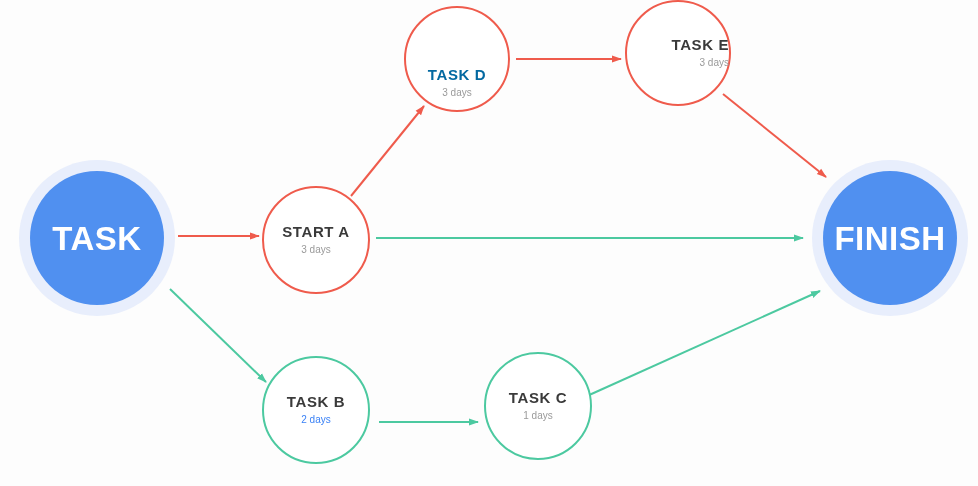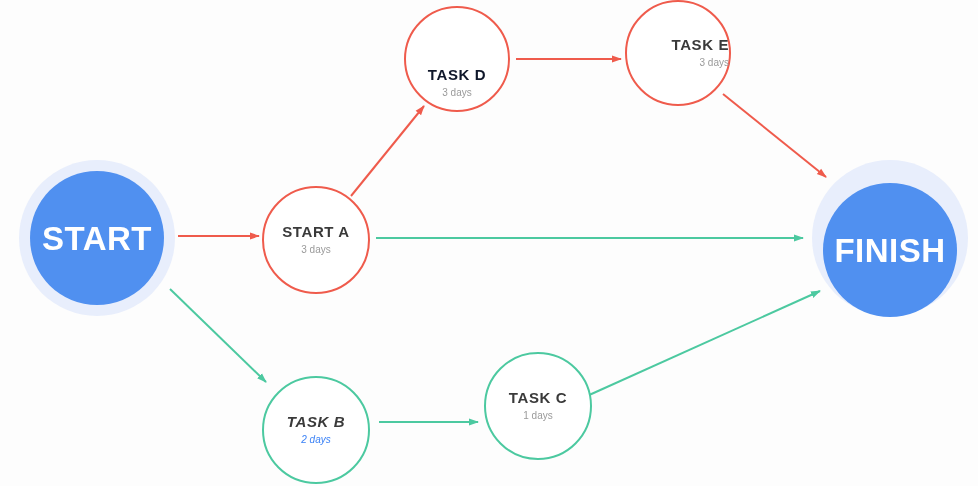--- a/index.html
+++ b/index.html
@@ -99,41 +99,41 @@
         <line x1="376" y1="238" x2="803" y2="238" stroke="#4cc9a0" stroke-width="2" stroke-linecap="butt" marker-end="url(#arrow-green)"></line>
         <line x1="170" y1="289" x2="266" y2="382" stroke="#4cc9a0" stroke-width="2" stroke-linecap="butt" marker-end="url(#arrow-green)"></line>
         <line x1="379" y1="422" x2="478" y2="422" stroke="#4cc9a0" stroke-width="2" stroke-linecap="butt" marker-end="url(#arrow-green)"></line>
         <line x1="587" y1="396" x2="820" y2="291" stroke="#4cc9a0" stroke-width="2" stroke-linecap="butt" marker-end="url(#arrow-green)"></line>
       </g>
   </svg>
 
   <div id="nodes-group">
       <div class="halo" style="left: 19px; top: 160px; width: 156px; height: 156px; background: rgb(232, 238, 252);"></div>
       <div class="node node-terminal" style="left: 30px; top: 171px; width: 134px; height: 134px; background: rgb(80, 144, 240);">
-        <span class="terminal-label" style="color: rgb(255, 255, 255);">START</span>
+        <span class="terminal-label" style="color: rgb(255, 255, 255);">TASK</span>
       </div>
       <div class="node node-task" style="left: 262px; top: 186px; width: 108px; height: 108px; border-color: rgb(239, 91, 76); background: rgb(255, 255, 255);">
         <span class="task-title" style="color: rgb(58, 58, 58);">START A</span>
         <span class="task-duration" style="color: rgb(154, 154, 154);">3 days</span>
       </div>
       <div class="node node-task" style="left: 404px; top: 6px; width: 106px; height: 106px; border-color: rgb(239, 91, 76); background: rgb(255, 255, 255);">
-        <span class="task-title" style="color: #0f172a; margin-top: 48px;">TASK D</span>
+        <span class="task-title" style="color: #0369a1; margin-top: 48px;">TASK D</span>
         <span class="task-duration" style="color: rgb(154, 154, 154);">3 days</span>
       </div>
       <div class="node node-task" style="left: 625px; top: 0; width: 106px; height: 106px; border-color: rgb(239, 91, 76); background: rgb(255, 255, 255); align-items: flex-end;">
         <span class="task-title" style="color: rgb(58, 58, 58);">TASK E</span>
         <span class="task-duration" style="color: rgb(154, 154, 154);">3 days</span>
       </div>
-      <div class="node node-task" style="left: 262px; top: 376px; width: 108px; height: 108px; border-color: rgb(76, 201, 160); background: rgb(255, 255, 255); font-style: italic;">
+      <div class="node node-task" style="left: 262px; top: 356px; width: 108px; height: 108px; border-color: rgb(76, 201, 160); background: rgb(255, 255, 255);">
         <span class="task-title" style="color: rgb(58, 58, 58);">TASK B</span>
         <span class="task-duration" style="color: #3b82f6;">2 days</span>
       </div>
       <div class="node node-task" style="left: 484px; top: 352px; width: 108px; height: 108px; border-color: rgb(76, 201, 160); background: rgb(255, 255, 255);">
         <span class="task-title" style="color: rgb(58, 58, 58);">TASK C</span>
         <span class="task-duration" style="color: rgb(154, 154, 154);">1 days</span>
       </div>
       <div class="halo" style="left: 812px; top: 160px; width: 156px; height: 156px; background: rgb(232, 238, 252);"></div>
-      <div class="node node-terminal" style="left: 823px; top: 183px; width: 134px; height: 134px; background: rgb(80, 144, 240);">
+      <div class="node node-terminal" style="left: 823px; top: 171px; width: 134px; height: 134px; background: rgb(80, 144, 240);">
         <span class="terminal-label" style="color: rgb(255, 255, 255);">FINISH</span>
       </div>
     </div>
 
 </div>
 
 </body></html>

